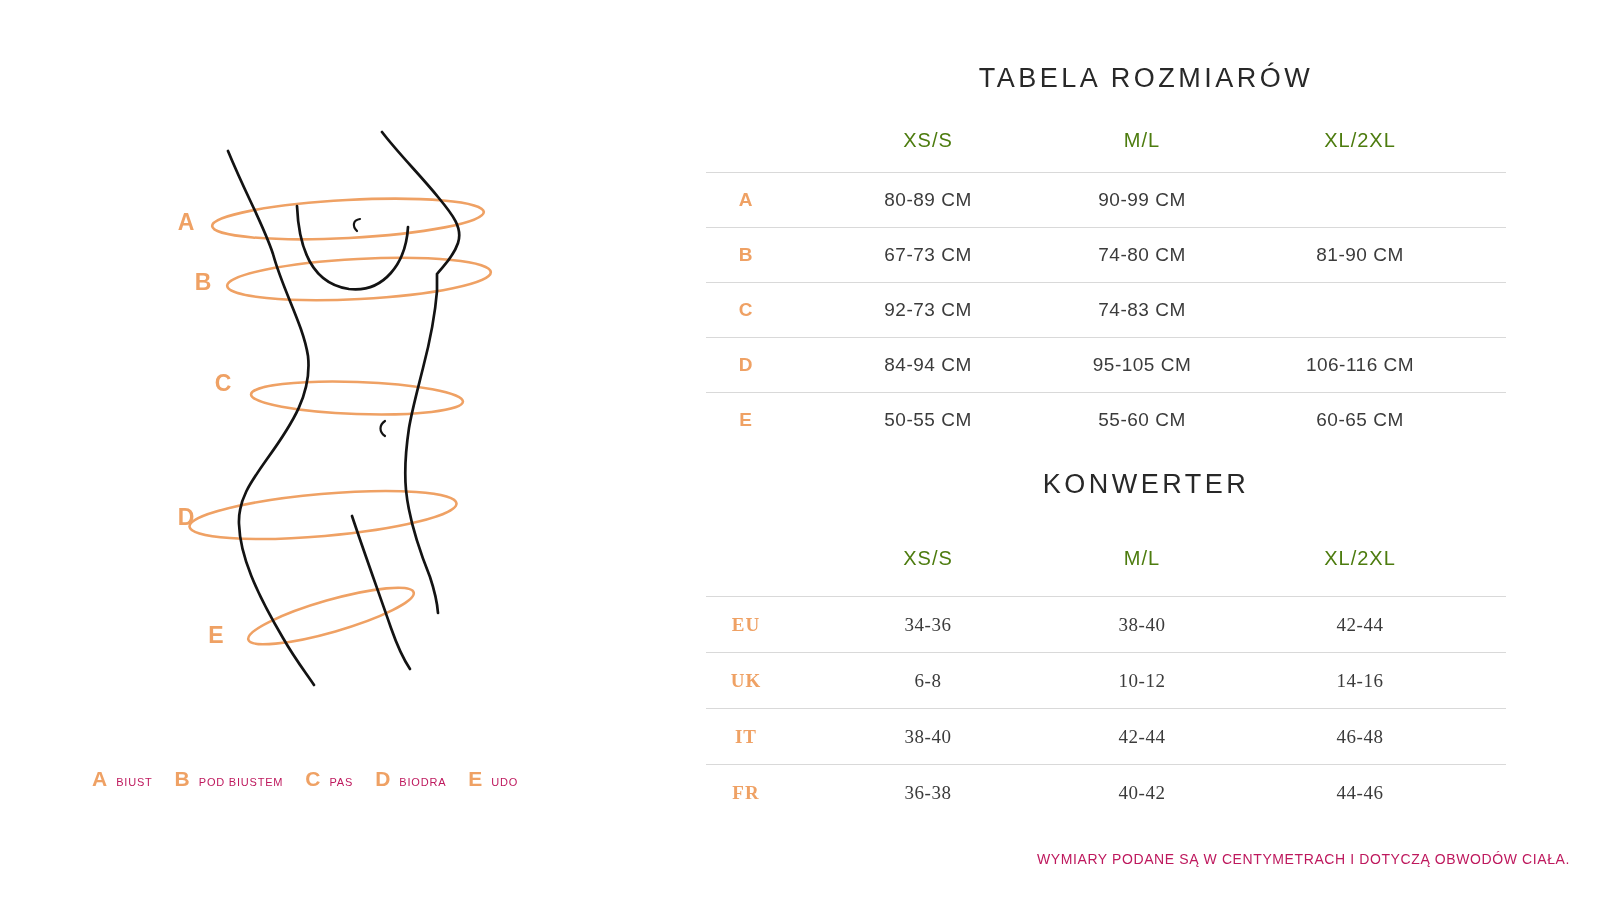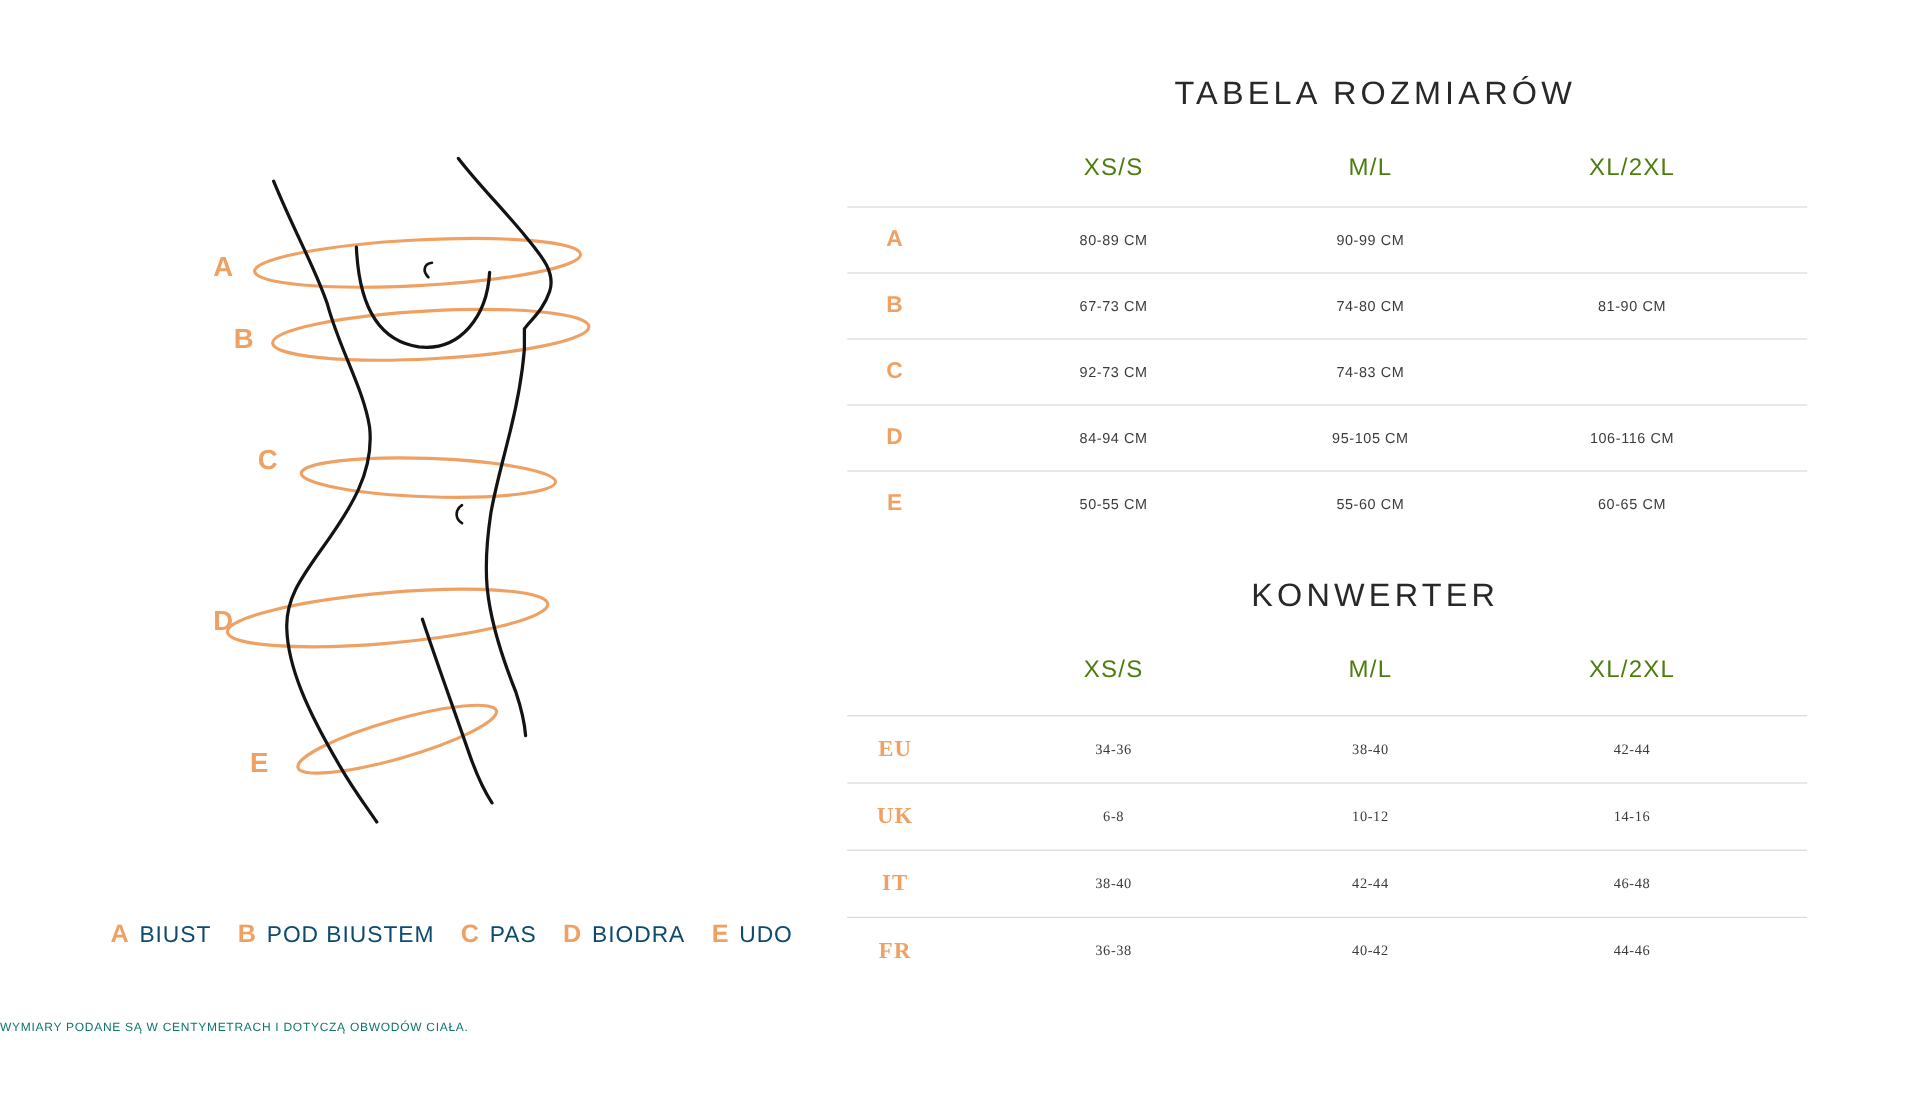--- a/index.html
+++ b/index.html
@@ -29,33 +29,33 @@
   }
   .grid-row > div{text-align:center;}
   .hdr{position:absolute;width:100%;height:44px;}
   .hdr .col-h{
     color:#4d7c0f;font-size:20px;letter-spacing:1px;font-weight:400;
   }
   .rows{position:absolute;width:100%;}
   .t-row{height:54px;border-top:1px solid #d9d9d9;}
   .t-row.tall{height:55px;font-family:Liberation Serif, serif;}
   .row-label{color:#efa164;font-size:19px;font-weight:700;letter-spacing:1px;}
-  .cell-val{color:#3b3b3b;font-size:12px;letter-spacing:0.5px;}
+  .cell-val{color:#3b3b3b;font-size:19px;letter-spacing:0.5px;}
   
   .legend{
     position:absolute;left:92px;top:767px;display:flex;gap:22px;
     align-items:baseline;white-space:nowrap;
   }
   .legend .item{display:flex;align-items:baseline;}
   .legend .l-letter{color:#efa164;font-weight:700;font-size:21px;}
-  .legend .l-label{color:#0c4a6e;font-size:19px;letter-spacing:0.8px;margin-left:9px;}
+  .legend .l-label{color:#be185d;font-size:11px;letter-spacing:0.8px;margin-left:9px;}
   
   .footer-note{
-    position:absolute;left:0;top:851px;width:1570px;text-align:left;
-    font-size:10px;letter-spacing:0.6px;color:#0f766e;
+    position:absolute;left:0;top:851px;width:1570px;text-align:right;
+    font-size:14px;letter-spacing:0.6px;color:#be185d;
   }
 </style>
 </head>
 <body>
 
 <div class="figure-wrap">
   <svg width="660" height="760" viewBox="0 0 660 760">
 
     <g fill="none" stroke="#efa164" stroke-width="2.6">
       <ellipse cx="348" cy="219" rx="136" ry="19" transform="rotate(-3 348 219)"></ellipse>
@@ -125,21 +125,21 @@
       <div class="cell-val">106-116 CM</div>
     </div>
     <div class="t-row grid-row">
       <div class="row-label">E</div>
       <div class="cell-val">50-55 CM</div>
       <div class="cell-val">55-60 CM</div>
       <div class="cell-val">60-65 CM</div>
     </div>
   </div>
 
-  <div class="tbl-title" style="top:479px;">KONWERTER</div>
+  <div class="tbl-title" style="top:467px;">KONWERTER</div>
 
   <div class="hdr grid-row" style="top:536px;">
     <div></div>
     <div class="col-h">XS/S</div>
     <div class="col-h">M/L</div>
     <div class="col-h">XL/2XL</div>
   </div>
 
   <div class="rows" style="top:596px;">
     <div class="t-row tall grid-row">

